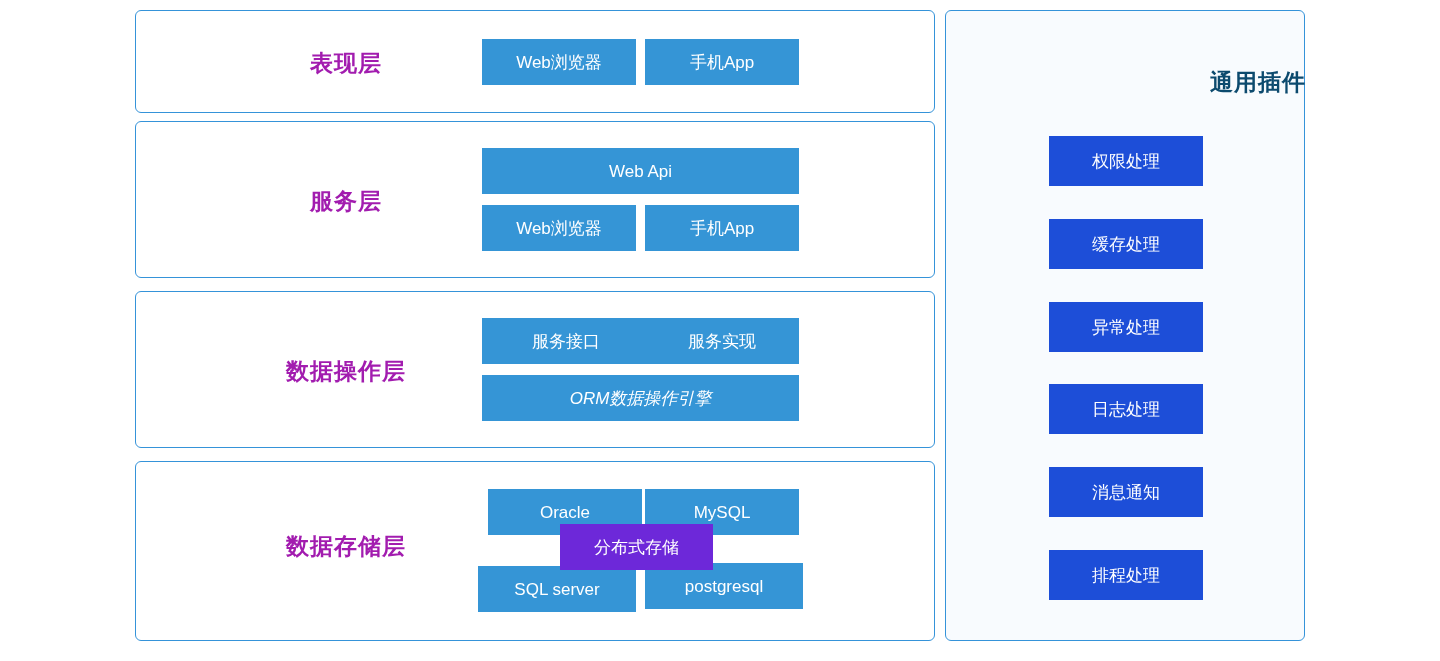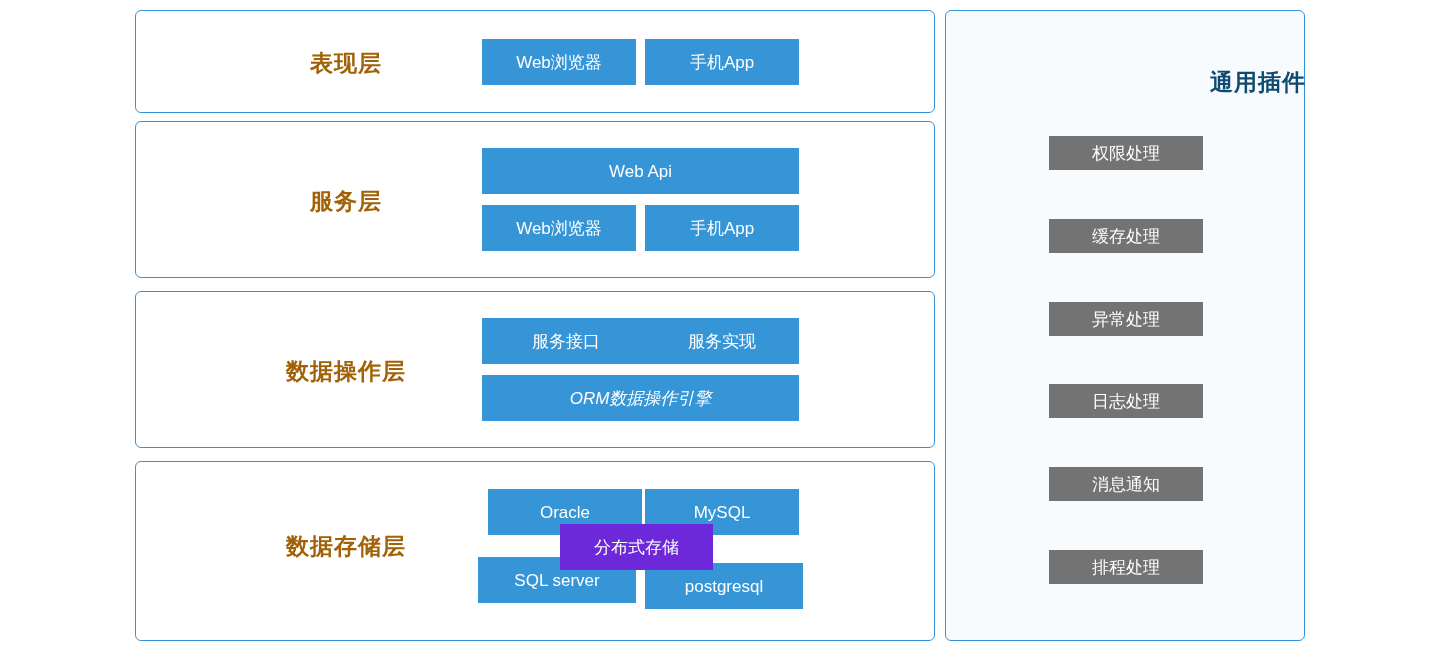--- a/index.html
+++ b/index.html
@@ -31,21 +31,21 @@
     background: #ffffff;
   }
 
   .layer-title {
     position: absolute;
     left: 0;
     width: 420px;
     text-align: center;
     font-size: 23px;
     font-weight: bold;
-    color: #a16207;
+    color: #a21caf;
     letter-spacing: 1px;
     line-height: 1;
     white-space: nowrap;
   }
 
   
   .box {
     position: absolute;
     box-sizing: border-box;
     background: #3595d6;
@@ -87,23 +87,23 @@
     color: #0c4a6e;
     letter-spacing: 1px;
     line-height: 1;
     white-space: nowrap;
   }
 
   .plugin-box {
     position: absolute;
     left: 103px;
     width: 154px;
-    height: 34px;
+    height: 50px;
     box-sizing: border-box;
-    background: #737373;
+    background: #1d4ed8;
     color: #ffffff;
     font-size: 17px;
     display: flex;
     align-items: center;
     justify-content: center;
     white-space: nowrap;
     line-height: 1;
   }
 </style>
 </head>
@@ -128,21 +128,21 @@
     <div class="layer-title" style="top:68px;">数据操作层</div>
     <div class="box" style="left:346px; top:26px; width:168px; height:46px;">服务接口</div>
     <div class="box" style="left:509px; top:26px; width:154px; height:46px;">服务实现</div>
     <div class="box" style="left:346px; top:83px; width:317px; height:46px;font-style:italic;">ORM数据操作引擎</div>
   </div>
 
   <div class="layer-panel" style="left:135px; top:461px; width:800px; height:180px;">
     <div class="layer-title" style="top:73px;">数据存储层</div>
     <div class="box" style="left:352px; top:27px; width:154px; height:46px;">Oracle</div>
     <div class="box" style="left:509px; top:27px; width:154px; height:46px;">MySQL</div>
-    <div class="box" style="left:342px; top:95px; width:158px; height:46px;">SQL server</div>
+    <div class="box" style="left:342px; top:104px; width:158px; height:46px;">SQL server</div>
     <div class="box" style="left:509px; top:101px; width:158px; height:46px;">postgresql</div>
     <div class="box orange" style="left:424px; top:62px; width:153px; height:46px;">分布式存储</div>
   </div>
 
   <div id="plugin-panel">
     <div id="plugin-title">通用插件</div>
 
     <div class="plugin-box" style="top:125px;">权限处理</div>
     <div class="plugin-box" style="top:208px;">缓存处理</div>
     <div class="plugin-box" style="top:291px;">异常处理</div>

